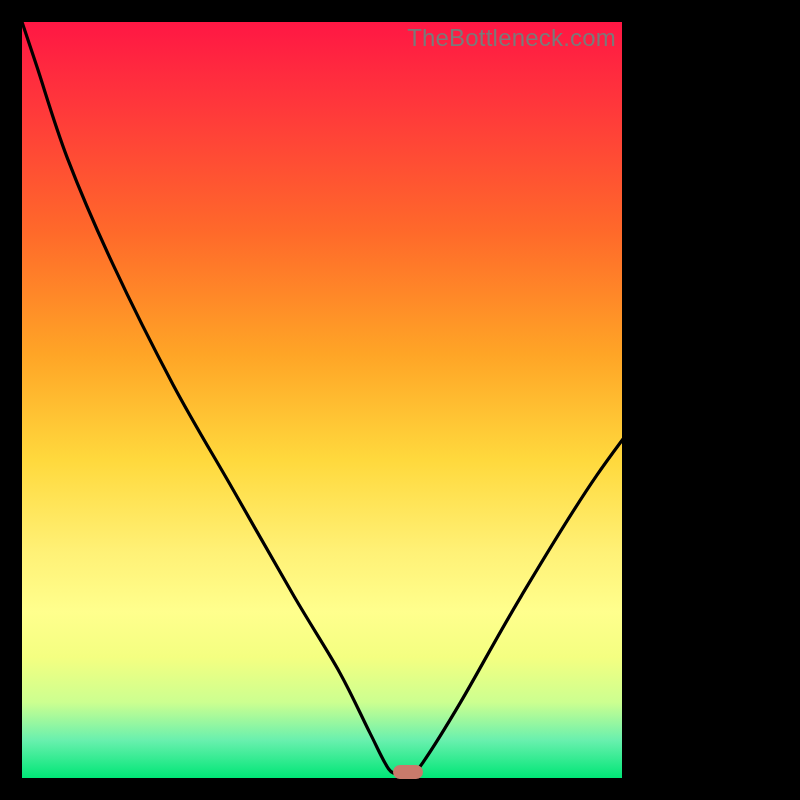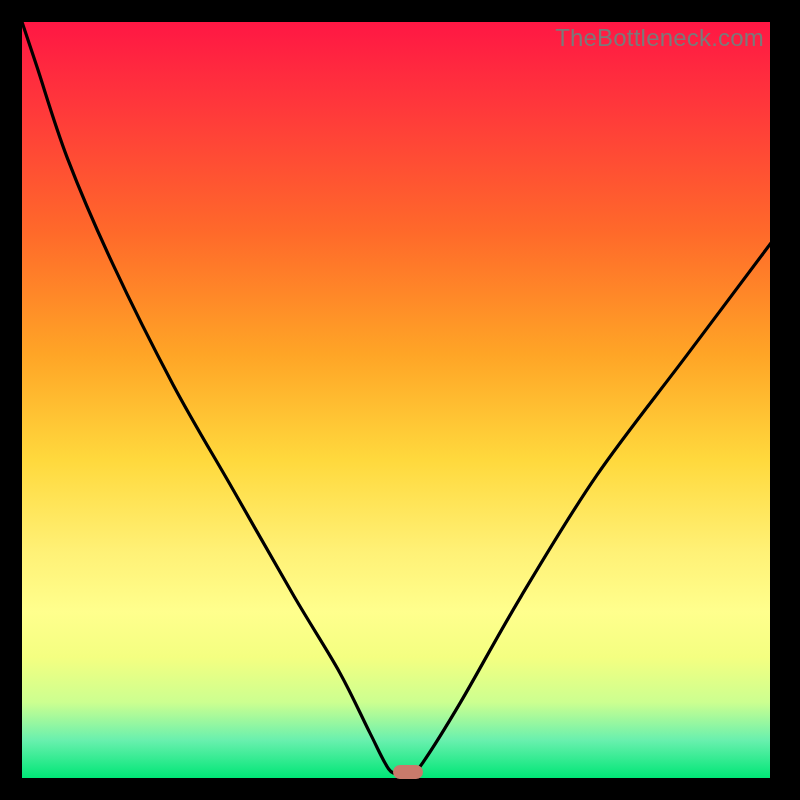--- a/index.html
+++ b/index.html
@@ -14,21 +14,21 @@
   .outer {
     width: 800px;
     height: 800px;
     background: #000;
     position: relative;
   }
   .plot-area {
     position: absolute;
     left: 22px;
     top: 22px;
-    width: 748px;
+    width: 600px;
     height: 756px;
     background: linear-gradient(to bottom,
       #ff1744 0%,
       #ff3a3a 12%,
       #ff6a2a 28%,
       #ffa526 44%,
       #ffd93d 58%,
       #fff176 70%,
       #ffff8d 78%,
       #f4ff81 84%,

